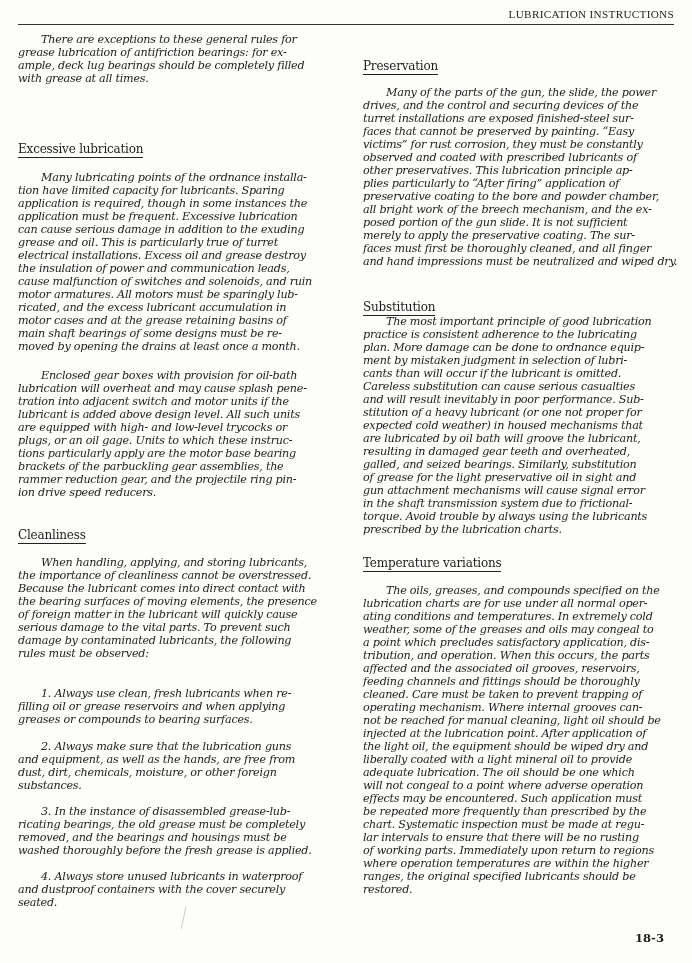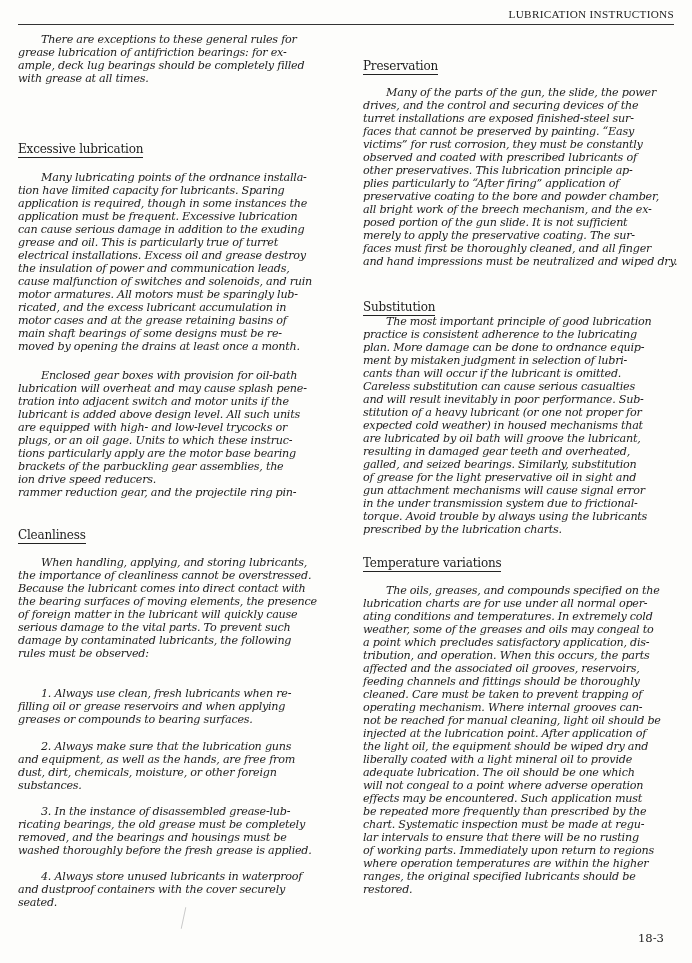--- a/index.html
+++ b/index.html
@@ -20,21 +20,21 @@
     height: 13px; line-height: 13px; font-size: 11.2px; white-space: nowrap;
     font-family: "DejaVu Serif", serif; letter-spacing: -0.25px; color: #1c1c1c;
   }
   .line.indent { padding-left: 23px; }
   .heading {
     position: absolute; left: 0; font-size: 12px; line-height: 14px; display: inline-block;
     border-bottom: 1px solid #222; padding-bottom: 1px; font-family: "DejaVu Serif", serif;
     letter-spacing: -0.2px; color: #1c1c1c;
   }
   .page-number {
-    position: absolute; right: 28px; top: 931px; font-size: 11.6px; font-family: "DejaVu Serif", serif; color: #1c1c1c;
+    position: absolute; right: 28px; top: 931px; font-size: 11.6px; font-family: "DejaVu Serif", serif; color: #1c1c1c; font-weight: bold;
   }
   .stray-mark { position: absolute; left: 183px; top: 907px; width: 1px; height: 22px; background: #c8c8c8; transform: rotate(12deg); }
 </style>
 </head>
 <body>
 
 <div>
   <div class="running-head">LUBRICATION INSTRUCTIONS</div>
   <div class="rule"></div>
 
@@ -65,22 +65,22 @@
       </div>
     <div class="block" style="top:369px">
         <div class="line indent">Enclosed gear boxes with provision for oil-bath</div>
         <div class="line">lubrication will overheat and may cause splash pene-</div>
         <div class="line">tration into adjacent switch and motor units if the</div>
         <div class="line">lubricant is added above design level.  All such units</div>
         <div class="line">are equipped with high- and low-level trycocks or</div>
         <div class="line">plugs, or an oil gage.  Units to which these instruc-</div>
         <div class="line">tions particularly apply are the motor base bearing</div>
         <div class="line">brackets of the parbuckling gear assemblies, the</div>
+        <div class="line">rammer reduction gear, and the projectile ring pin-</div>
         <div class="line">ion drive speed reducers.</div>
-        <div class="line">rammer reduction gear, and the projectile ring pin-</div>
       </div>
 
     <div class="heading" style="top:528px">Cleanliness</div>
     <div class="block" style="top:556px">
         <div class="line indent">When handling, applying, and storing lubricants,</div>
         <div class="line">the importance of cleanliness cannot be overstressed.</div>
         <div class="line">Because the lubricant comes into direct contact with</div>
         <div class="line">the bearing surfaces of moving elements, the presence</div>
         <div class="line">of foreign matter in the lubricant will quickly cause</div>
         <div class="line">serious damage to the vital parts.  To prevent such</div>
@@ -140,21 +140,21 @@
         <div class="line">cants than will occur if the lubricant is omitted.</div>
         <div class="line">Careless substitution can cause serious casualties</div>
         <div class="line">and will result inevitably in poor performance.  Sub-</div>
         <div class="line">stitution of a heavy lubricant (or one not proper for</div>
         <div class="line">expected cold weather) in housed mechanisms that</div>
         <div class="line">are lubricated by oil bath will groove the lubricant,</div>
         <div class="line">resulting in damaged gear teeth and overheated,</div>
         <div class="line">galled, and seized bearings.  Similarly, substitution</div>
         <div class="line">of grease for the light preservative oil in sight and</div>
         <div class="line">gun attachment mechanisms will cause signal error</div>
-        <div class="line">in the under transmission system due to frictional-</div>
+        <div class="line">in the shaft transmission system due to frictional-</div>
         <div class="line">torque.  Avoid trouble by always using the lubricants</div>
         <div class="line">prescribed by the lubrication charts.</div>
       </div>
 
     <div class="heading" style="top:556px">Temperature variations</div>
     <div class="block" style="top:584px">
         <div class="line indent">The oils, greases, and compounds specified on the</div>
         <div class="line">lubrication charts are for use under all normal oper-</div>
         <div class="line">ating conditions and temperatures.  In extremely cold</div>
         <div class="line">weather, some of the greases and oils may congeal to</div>

